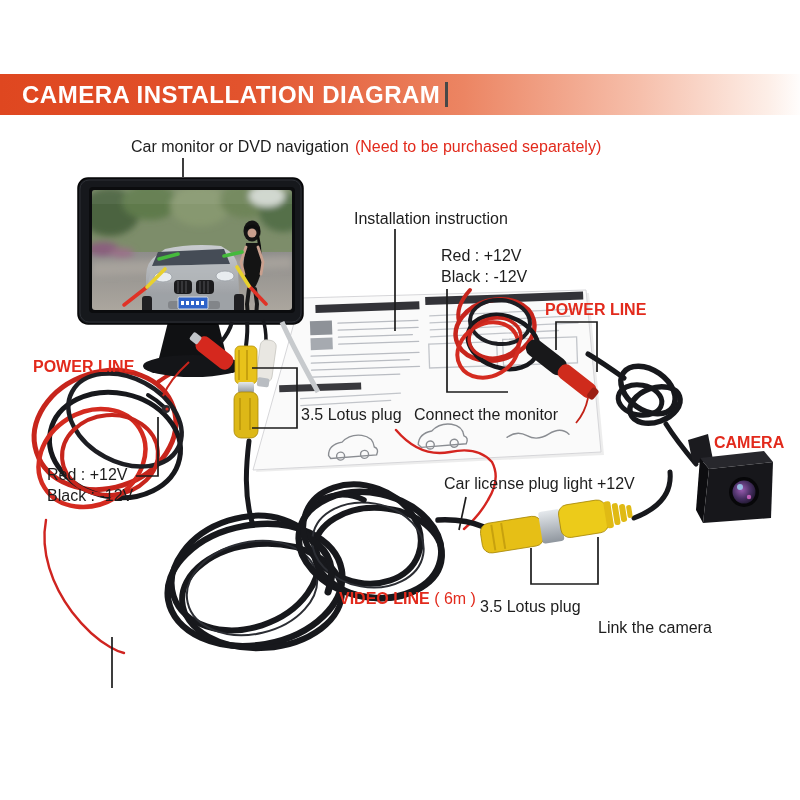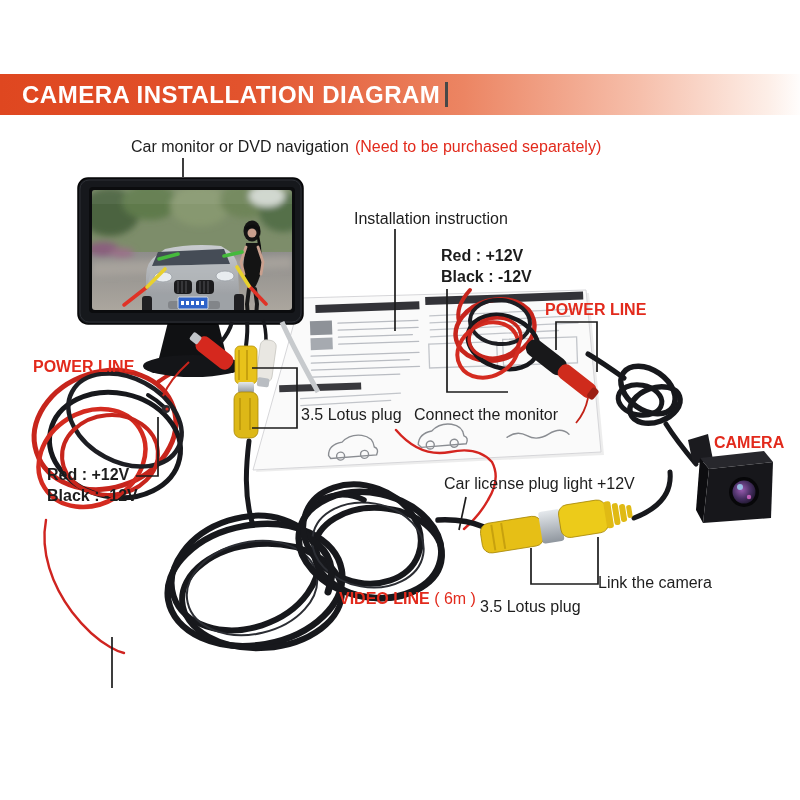--- a/index.html
+++ b/index.html
@@ -14,21 +14,21 @@
     display:flex;align-items:center;
   }
   .banner-title{
     color:#ffffff;font-size:24px;font-weight:bold;letter-spacing:.5px;margin-left:22px;
   }
   .cursor-bar{display:inline-block;width:3px;height:25px;background:#474747;margin-left:5px;}
   .lbl{position:absolute;z-index:3;font-size:16px;line-height:20px;white-space:nowrap;color:#1d1d1d;}
   .red{color:#e22a1c;}
   .bold{font-weight:bold;}
   .note{margin-left:6px;}
-  .pair div{line-height:21px;font-weight:bold;}
+  .pair div{line-height:21px;}
 </style>
 </head>
 <body>
 
 <div class="stage">
 
   <svg class="art" viewBox="0 0 800 800">
     <defs>
       <clipPath id="scr">
           <rect x="92" y="190" width="200" height="120" rx="3"></rect>
@@ -317,16 +317,16 @@
   <div class="lbl red bold" style="left:714px;top:433px;">CAMERA</div>
 
   <div class="lbl" style="left:444px;top:474px;">Car license plug light +12V</div>
 
   <div class="lbl red bold" style="left:339px;top:589px;">
     <span>VIDEO LINE</span>
     <span style="font-weight:normal;">( 6m )</span>
   </div>
 
   <div class="lbl" style="left:480px;top:597px;">3.5 Lotus plug</div>
-  <div class="lbl" style="left:598px;top:573px;">Link the camera</div>
+  <div class="lbl" style="left:598px;top:618px;">Link the camera</div>
 
 
 </div>
 
 </body></html>

